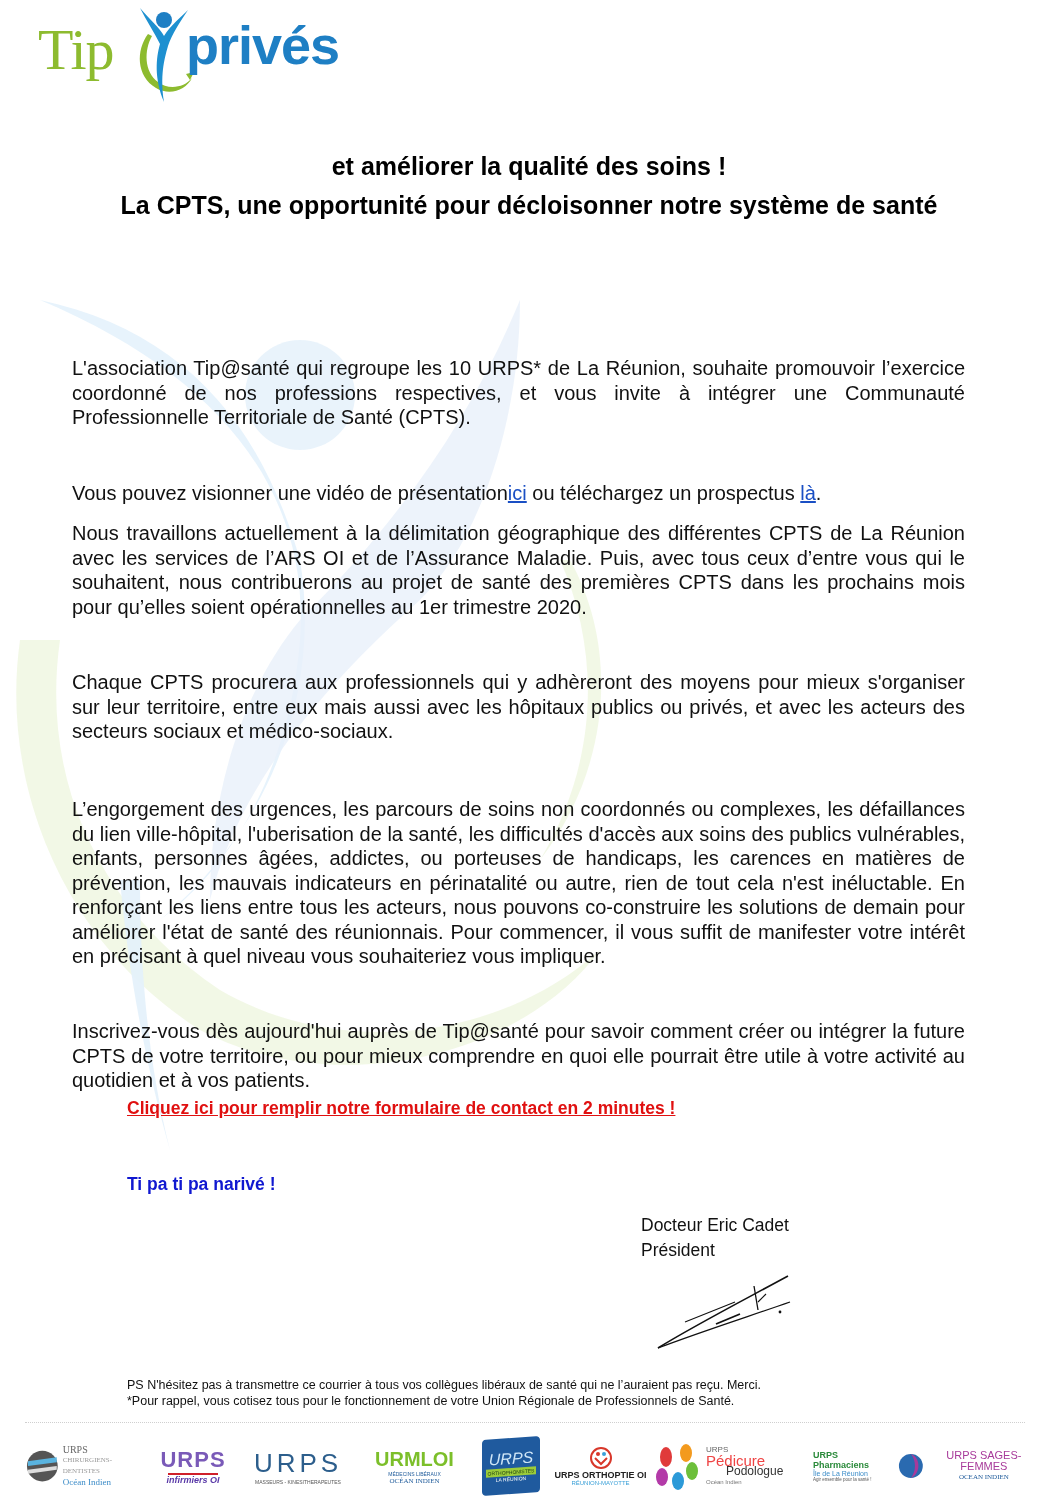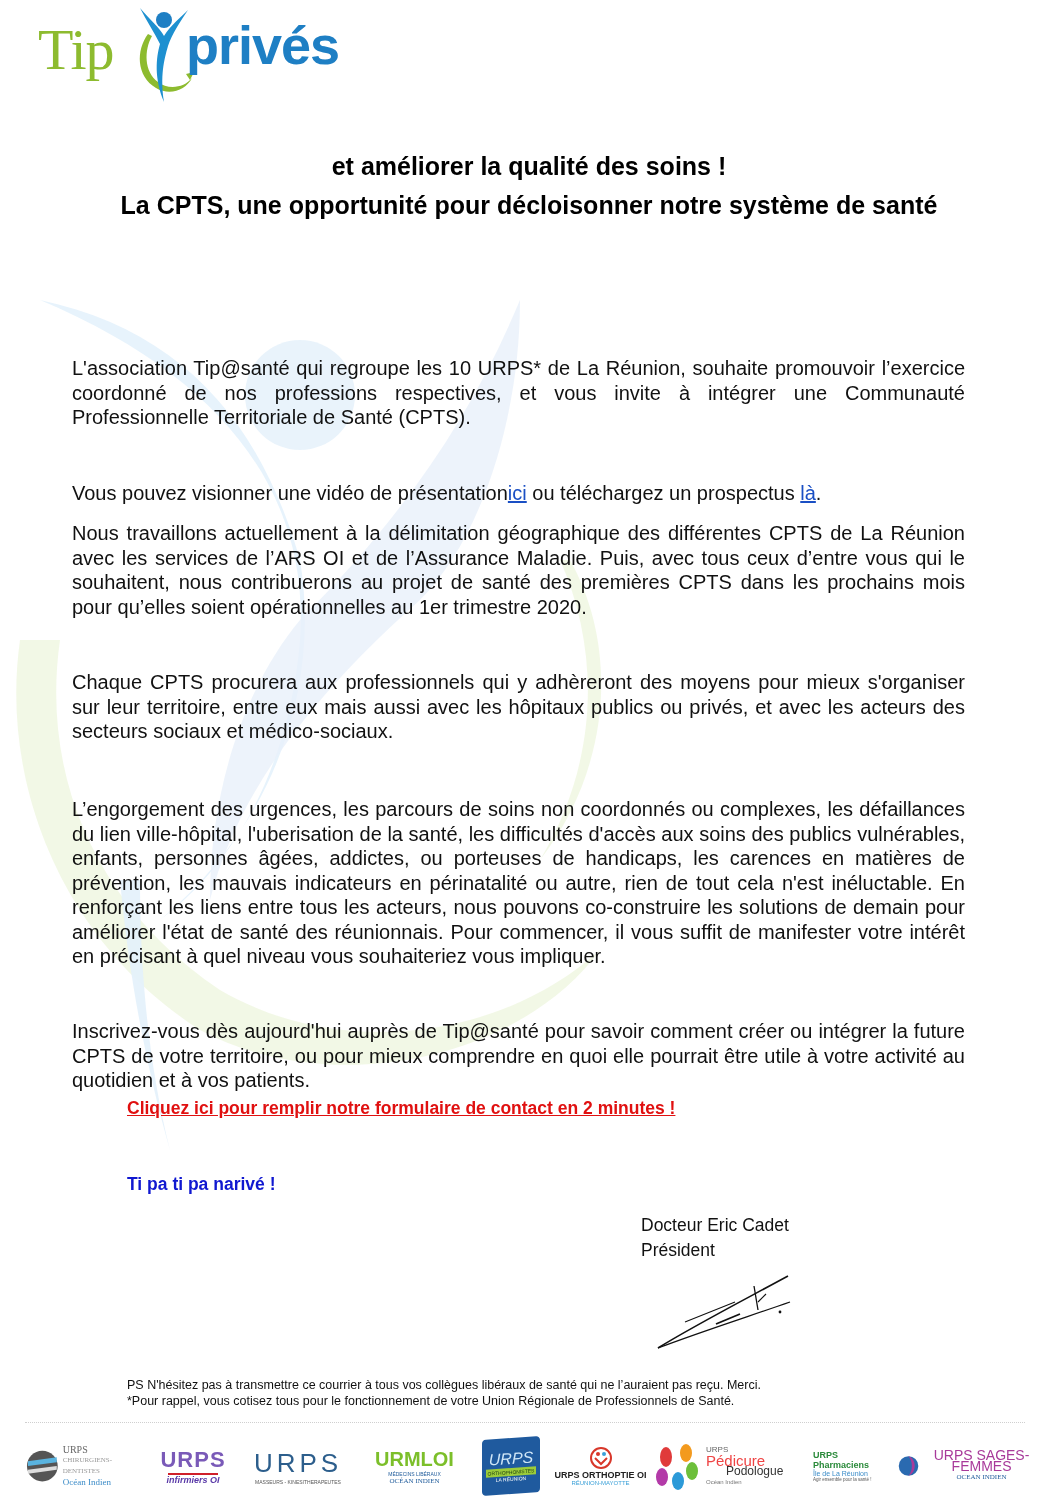--- a/index.html
+++ b/index.html
@@ -180,19 +180,19 @@
       <div style="font-size:7px; color:#3a8cc8;">Île de La Réunion</div>
       <div style="font-size:4.5px; color:#555;">Agir ensemble pour la santé !</div>
     </div>
 
     <div class="partner" style="left:878px; width:142px;">
       <svg width="28" height="28" viewBox="0 0 28 28">
         <circle cx="14" cy="14" r="13" fill="#2a6ab0"></circle>
         <path d="M14 1 C 24 4, 26 22, 14 27 C 20 20, 20 8, 14 1 Z" fill="#a83a9a"></path>
       </svg>
       <div class="t" style="margin-left:4px; text-align:center;">
-        <div style="font-size:14px; color:#a83a9a;">URPS SAGES-FEMMES</div>
+        <div style="font-size:11px; color:#a83a9a;">URPS SAGES-FEMMES</div>
         <div style="font-size:7px; color:#1e5a9a; font-family:'Liberation Serif', serif;">OCEAN INDIEN</div>
       </div>
     </div>
 
   </div>
 </div>
 
 </body></html>

